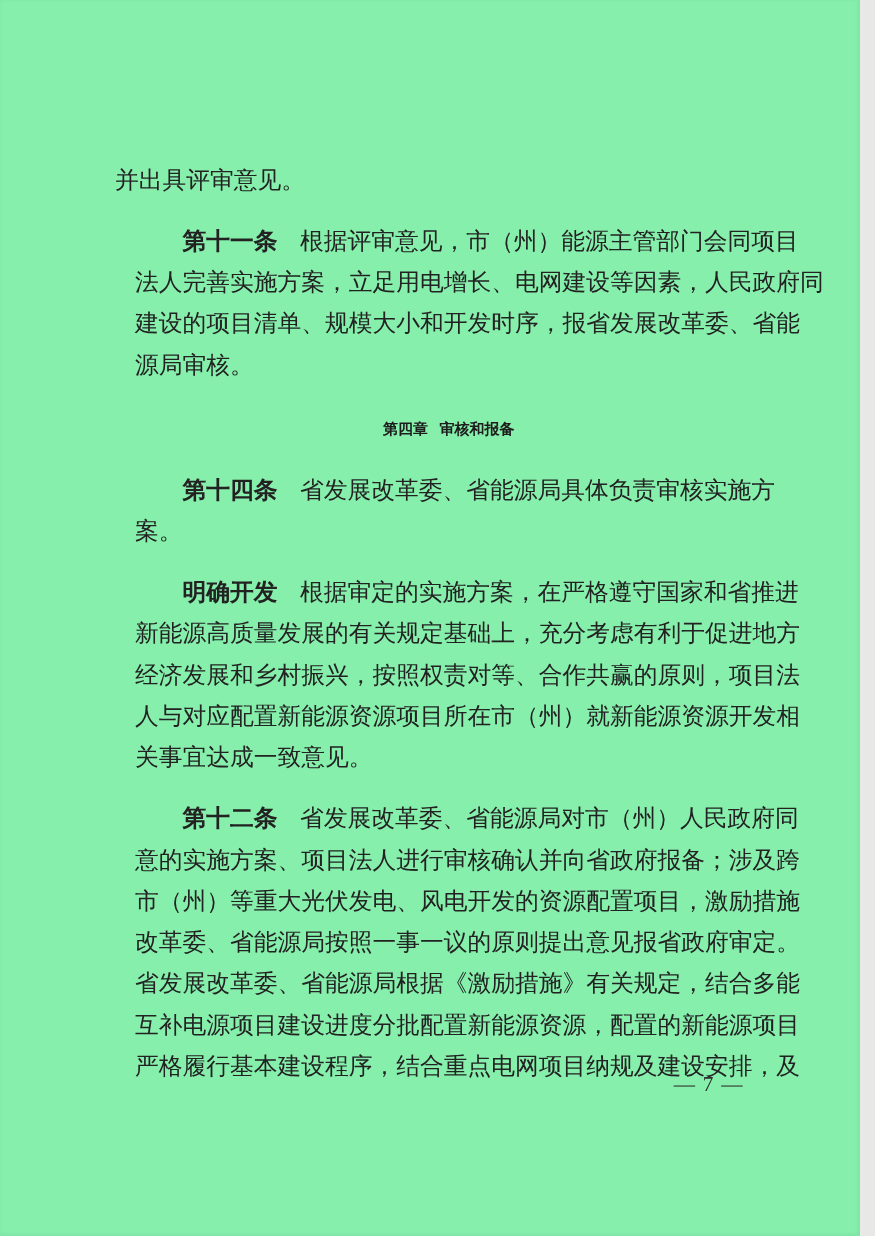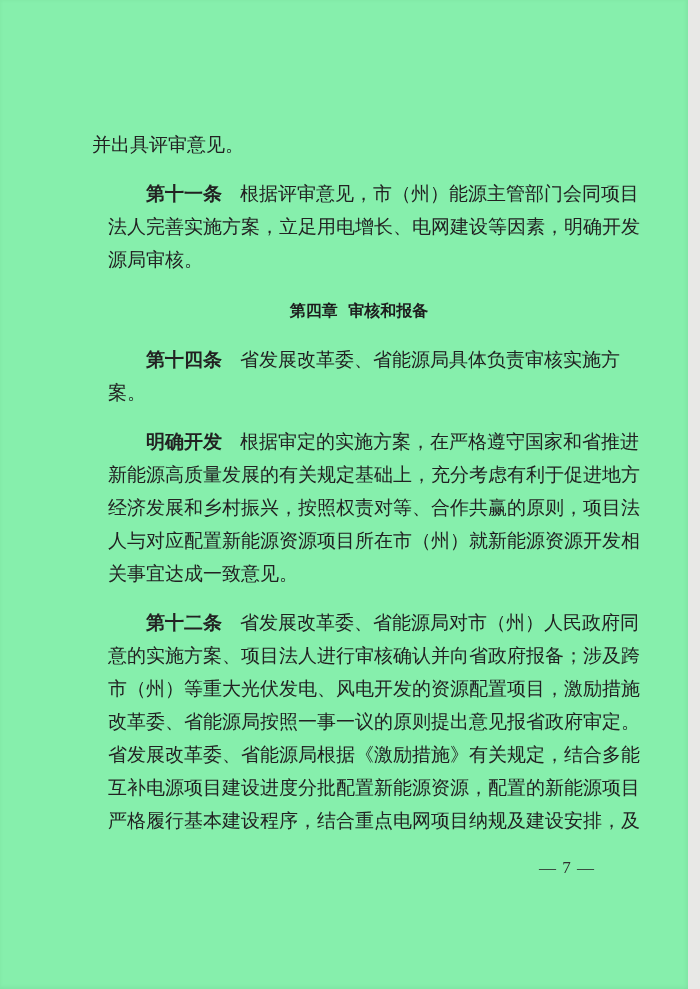--- a/index.html
+++ b/index.html
@@ -36,21 +36,21 @@
   .term {
     font-family: "Liberation Sans", "DejaVu Sans", sans-serif;
     font-weight: 700;
     margin-right: 18px;
   }
   .para { margin: 16px; }
   .para-spaced { margin-top: 6px; }
   .chapter {
     margin: 18px 0 14px 0;
     text-align: center;
-    font-size: 16px;
+    font-size: 12px;
     line-height: 33px;
     font-weight: 700;
     font-family: "Liberation Sans", "DejaVu Sans", sans-serif;
     word-spacing: 6px;
     color: #1d1d1d;
   }
   .page-number {
     position: absolute;
     top: 858px;
     right: 93px;
@@ -64,21 +64,22 @@
 </head>
 <body>
 
 <div class="page">
   <div class="text-block">
 
     <p class="line">并出具评审意见。</p>
 
     <div class="para">
       <p class="line indent"><span class="term">第十一条</span><span>根据评审意见，市（州）能源主管部门会同项目</span></p>
-      <p class="line">法人完善实施方案，立足用电增长、电网建设等因素，明确开发</p>
+      <p class="line">法人完善实施方案，立足用电增长、电网建设等因素，人民政府同</p>
+      <p class="line">建设的项目清单、规模大小和开发时序，报省发展改革委、省能</p>
       <p class="line">源局审核。</p>
     </div>
 
     <h2 class="chapter">第四章 审核和报备</h2>
 
     <div class="para">
       <p class="line indent"><span class="term">第十四条</span><span>省发展改革委、省能源局具体负责审核实施方</span></p>
       <p class="line">案。</p>
     </div>
 

